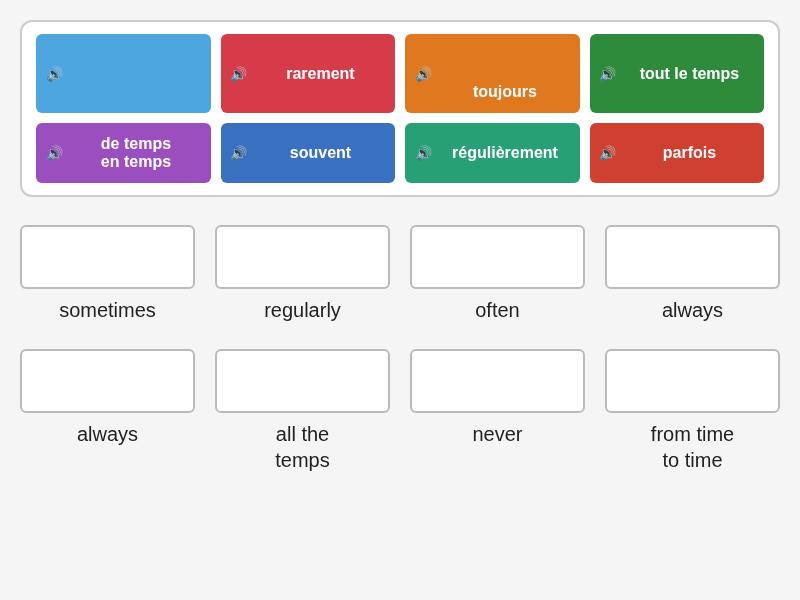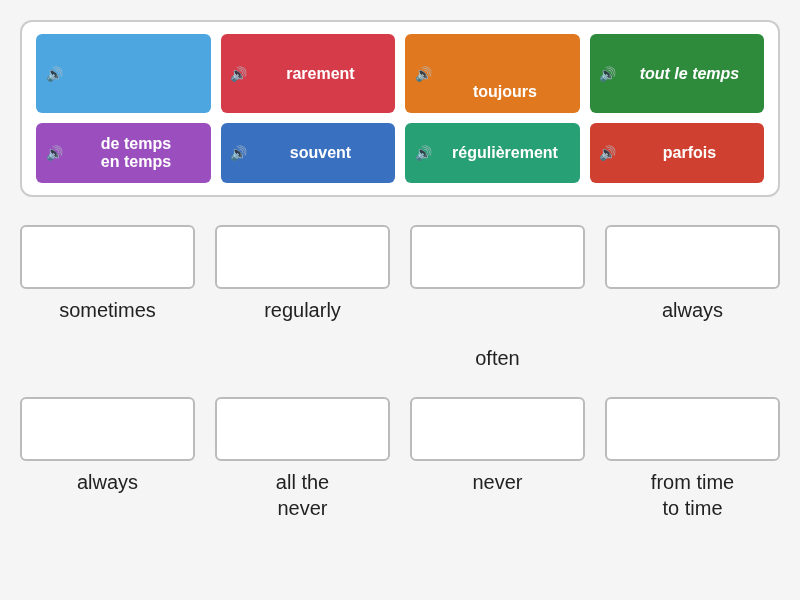--- a/index.html
+++ b/index.html
@@ -123,21 +123,21 @@
       <button class="word-btn btn-red">
         <span class="speaker-icon">🔊</span>
         <span class="label" style="white-space: pre-line;">rarement</span>
       </button>
       <button class="word-btn btn-orange">
         <span class="speaker-icon">🔊</span>
         <span class="label" style="white-space: pre-line; margin-top: 37px;">toujours</span>
       </button>
       <button class="word-btn btn-green">
         <span class="speaker-icon">🔊</span>
-        <span class="label" style="white-space: pre-line; font-style: italic;">tout le temps</span>
+        <span class="label" style="white-space: pre-line;">tout le temps</span>
       </button>
     </div>
   <div class="card-row" id="btn-row-2">
       <button class="word-btn btn-purple">
         <span class="speaker-icon">🔊</span>
         <span class="label" style="white-space: pre-line;">de temps
 en temps</span>
       </button>
       <button class="word-btn btn-blue2">
         <span class="speaker-icon">🔊</span>
@@ -159,37 +159,37 @@
       <div class="drop-item">
         <div class="drop-zone"></div>
         <div class="drop-label" style="white-space: pre-line;">sometimes</div>
       </div>
       <div class="drop-item">
         <div class="drop-zone"></div>
         <div class="drop-label" style="white-space: pre-line;">regularly</div>
       </div>
       <div class="drop-item">
         <div class="drop-zone"></div>
-        <div class="drop-label" style="white-space: pre-line; margin-top: 48px;">often</div>
+        <div class="drop-label" style="white-space: pre-line;">often</div>
       </div>
       <div class="drop-item">
         <div class="drop-zone"></div>
         <div class="drop-label" style="white-space: pre-line;">always</div>
       </div>
     </div>
   <div class="section-gap"></div>
   <div class="drop-row" id="drop-row-2">
       <div class="drop-item">
         <div class="drop-zone"></div>
         <div class="drop-label" style="white-space: pre-line;">always</div>
       </div>
       <div class="drop-item">
         <div class="drop-zone"></div>
         <div class="drop-label" style="white-space: pre-line;">all the
-never</div>
+temps</div>
       </div>
       <div class="drop-item">
         <div class="drop-zone"></div>
         <div class="drop-label" style="white-space: pre-line;">never</div>
       </div>
       <div class="drop-item">
         <div class="drop-zone"></div>
         <div class="drop-label" style="white-space: pre-line;">from time
 to time</div>
       </div>

